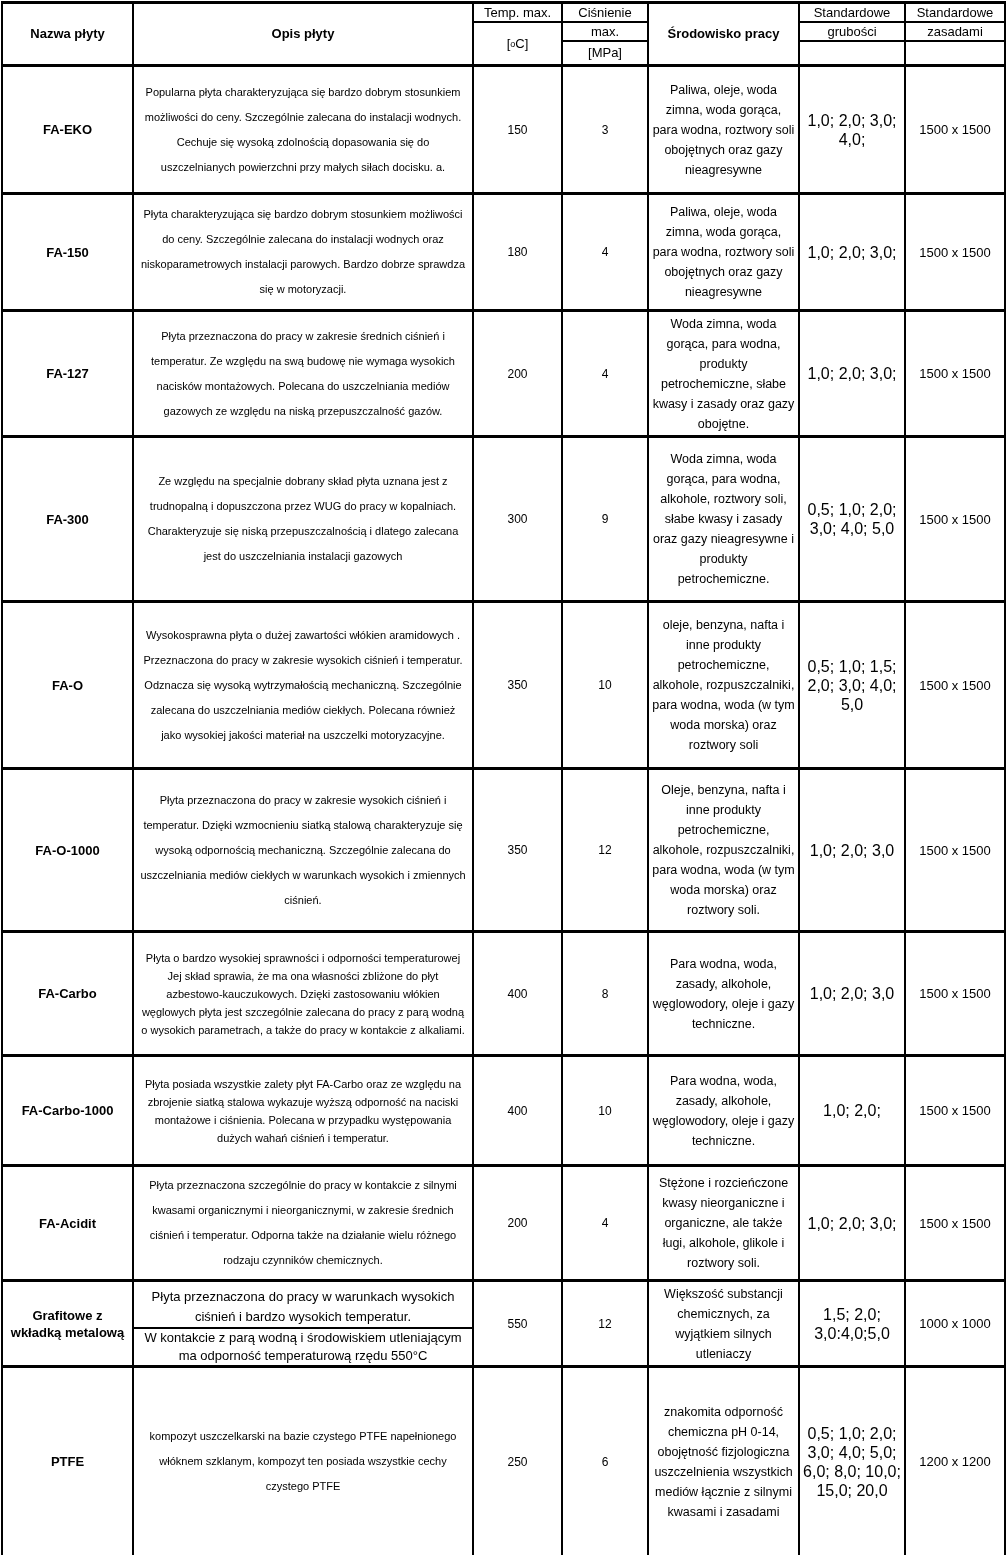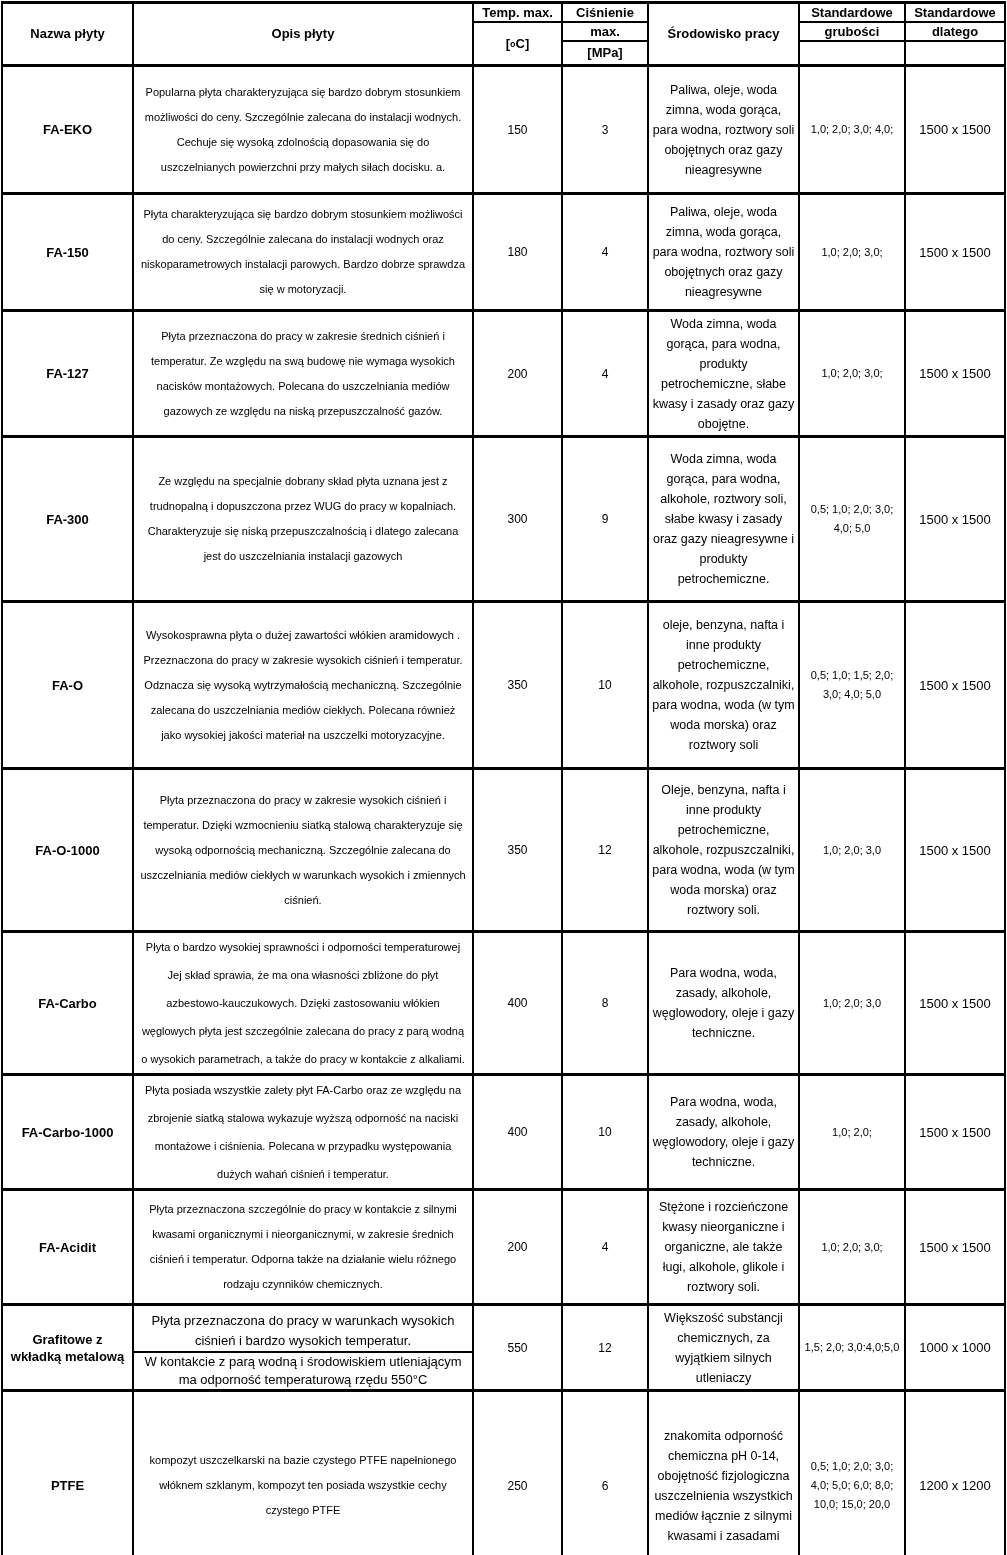--- a/index.html
+++ b/index.html
@@ -35,34 +35,34 @@
   col.c-env  { width: 151px; }
   col.c-thk  { width: 106px; }
   col.c-dim  { width: 100px; }
 
   
   thead th { font-weight: bold; font-size: 13px; height: 60px; line-height: 16px; }
   th.hsplit { padding: 0; }
   .hstack { display: flex; flex-direction: column; height: 60px; }
   .hsub {
     display: flex; align-items: center; justify-content: center;
-    font-weight: bold; font-size: 13px;
+    font-weight: normal; font-size: 13px;
   }
   .h1 { height: 19px; flex: 0 0 19px; }
   .hfill { flex: 1 1 auto; }
   .hline { border-bottom: 2px solid #000; }
   sub.unit-sub { font-size: 9px; }
 
   
   td.name-cell { font-weight: bold; font-size: 13px; line-height: 17px; }
   td.desc-cell { font-size: 11px; line-height: 25px; padding: 0 6px; }
-  td.desc-cell.tight { line-height: 28px; }
+  td.desc-cell.tight { line-height: 18px; }
   td.num-cell  { font-size: 12px; }
   td.env-cell  { font-size: 12.5px; line-height: 20px; padding: 0 3px; }
-  td.thk-cell  { font-size: 11px; line-height: 19px; padding: 0 2px; }
+  td.thk-cell  { font-size: 16px; line-height: 19px; padding: 0 2px; }
   td.dim-cell  { font-size: 13px; }
 
   
   td.split-cell { padding: 0; }
   .split { display: flex; flex-direction: column; height: 74px; }
   .split-a {
     flex: 1.35; border-bottom: 2px solid #000;
     display: flex; align-items: center; justify-content: center;
     font-size: 13px; line-height: 20px; padding: 0 6px;
   }
@@ -110,21 +110,21 @@
       <th class="hsplit">
         <div class="hstack">
           <div class="hsub h1 hline">Standardowe</div>
           <div class="hsub h1 hline">grubości</div>
           <div class="hsub hfill"></div>
         </div>
       </th>
       <th class="hsplit">
         <div class="hstack">
           <div class="hsub h1 hline">Standardowe</div>
-          <div class="hsub h1 hline">dlatego</div>
+          <div class="hsub h1 hline">zasadami</div>
           <div class="hsub hfill"></div>
         </div>
       </th>
     </tr>
   </thead>
   <tbody>
     <tr style="height:128px">
       <td class="name-cell">FA-EKO</td>
       <td class="desc-cell">Popularna płyta charakteryzująca się bardzo dobrym stosunkiem możliwości do ceny. Szczególnie zalecana do instalacji wodnych. Cechuje się wysoką zdolnością dopasowania się do uszczelnianych powierzchni przy małych siłach docisku. a.</td>
       <td class="num-cell">150</td>

